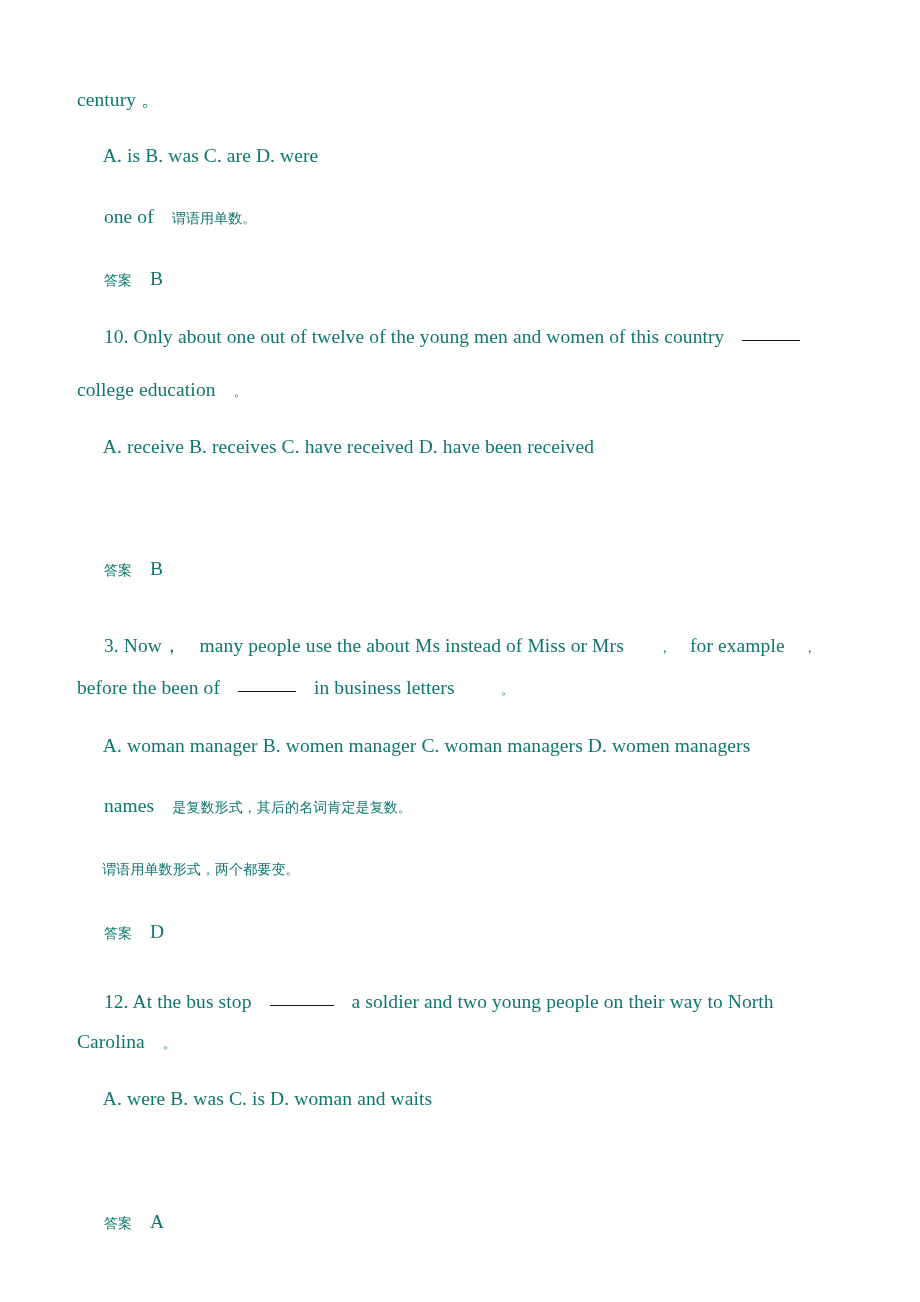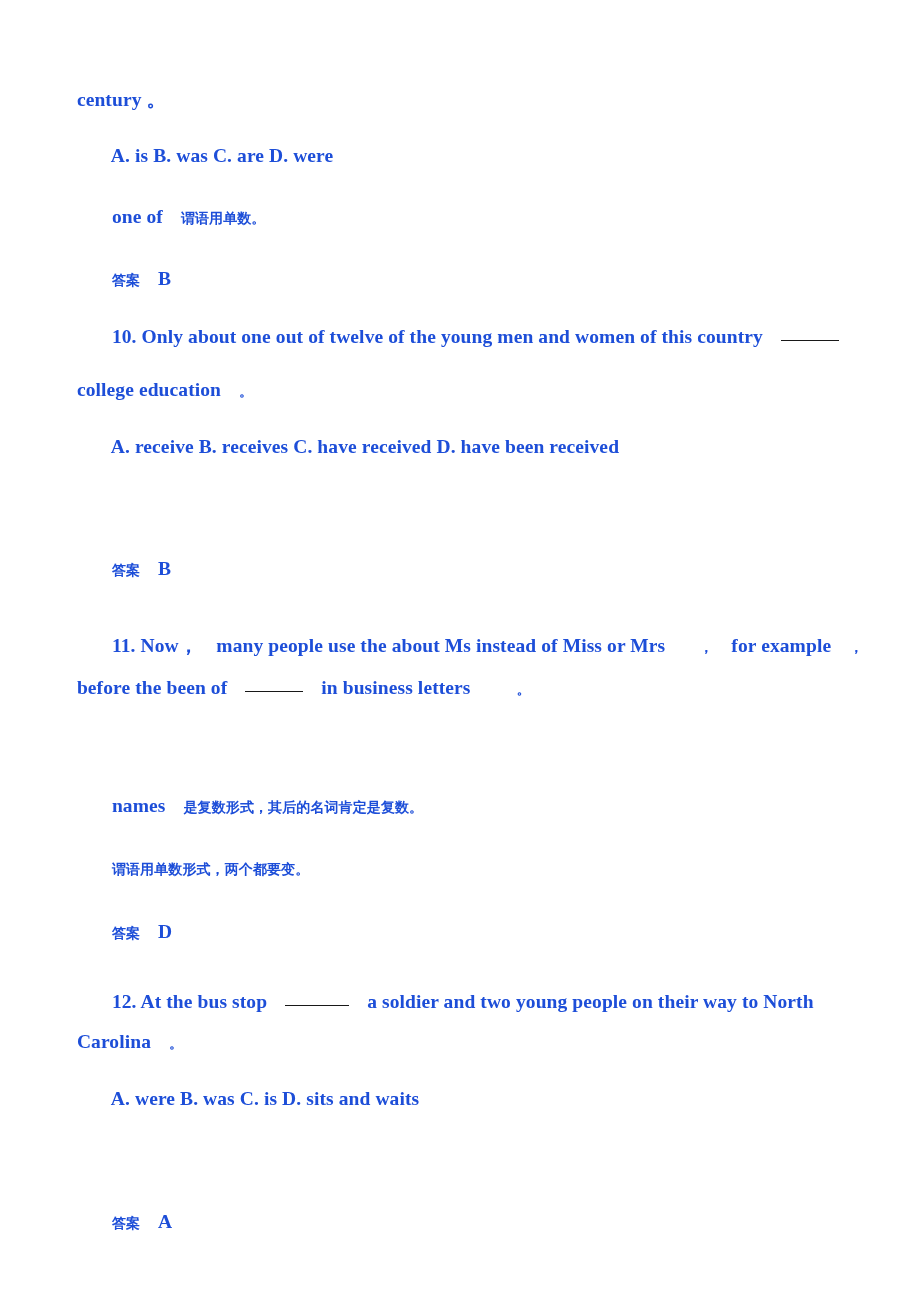--- a/index.html
+++ b/index.html
@@ -19,29 +19,28 @@
     position: relative;
     width: 920px;
     height: 1302px;
     background: #ffffff;
   }
   .line {
     position: absolute;
     white-space: pre;
     font-size: 19.5px;
     line-height: 24px;
-    color: #1d4ed8;
+    color: #0f766e;
     letter-spacing: 0.1px;
-    font-weight: bold;
   }
   .flush {
     left: 57px;
   }
   .indent {
-    left: 92px;
+    left: 84px;
   }
   .cjk {
     font-family: "DejaVu Sans", "Liberation Sans", sans-serif;
     font-size: 14px;
   }
   .blank {
     display: inline-block;
     border-bottom: 1.6px solid #181818;
     vertical-align: 2px;
   }
@@ -83,27 +82,30 @@
   <div class="line indent" style="top:411px;">
     <span>A. receive B. receives C. have received D. have been received</span>
   </div>
 
 
   <div class="line indent" style="top:533px;">
     <span class="cjk">答案</span><span class="gap-sm"></span><span>B</span>
   </div>
 
   <div class="line indent" style="top:610px;">
-    <span>11. Now，</span><span class="gap-sm"></span><span>many people use the about Ms instead of Miss or Mrs</span><span class="gap-md"></span><span class="cjk">，</span><span class="gap-sm"></span><span>for example</span><span class="gap-sm"></span><span class="cjk">，</span>
+    <span>3. Now，</span><span class="gap-sm"></span><span>many people use the about Ms instead of Miss or Mrs</span><span class="gap-md"></span><span class="cjk">，</span><span class="gap-sm"></span><span>for example</span><span class="gap-sm"></span><span class="cjk">，</span>
   </div>
 
   <div class="line flush" style="top:652px;">
     <span>before the been of</span><span class="gap-sm"></span><span class="blank blank-md"></span><span class="gap-sm"></span><span>in business letters</span><span class="gap-lg"></span><span class="cjk">。</span>
   </div>
 
+  <div class="line indent" style="top:710px;">
+    <span>A. woman manager B. women manager C. woman managers D. women managers</span>
+  </div>
 
   <div class="line indent" style="top:770px;">
     <span>names</span><span class="gap-sm"></span><span class="cjk">是复数形式，其后的名词肯定是复数。</span>
   </div>
 
   <div class="line indent cjk" style="top:833px;">
     <span>谓语用单数形式，两个都要变。</span>
   </div>
 
   <div class="line indent" style="top:896px;">
@@ -112,21 +114,21 @@
 
   <div class="line indent" style="top:966px;">
     <span>12. At the bus stop</span><span class="gap-sm"></span><span class="blank blank-lg"></span><span class="gap-sm"></span><span>a soldier and two young people on their way to North</span>
   </div>
 
   <div class="line flush" style="top:1006px;">
     <span>Carolina</span><span class="gap-sm"></span><span class="cjk">。</span>
   </div>
 
   <div class="line indent" style="top:1063px;">
-    <span>A. were B. was C. is D. sits and waits</span>
+    <span>A. were B. was C. is D. woman and waits</span>
   </div>
 
 
   <div class="line indent" style="top:1186px;">
     <span class="cjk">答案</span><span class="gap-sm"></span><span>A</span>
   </div>
 
 </div>
 
 </body></html>

